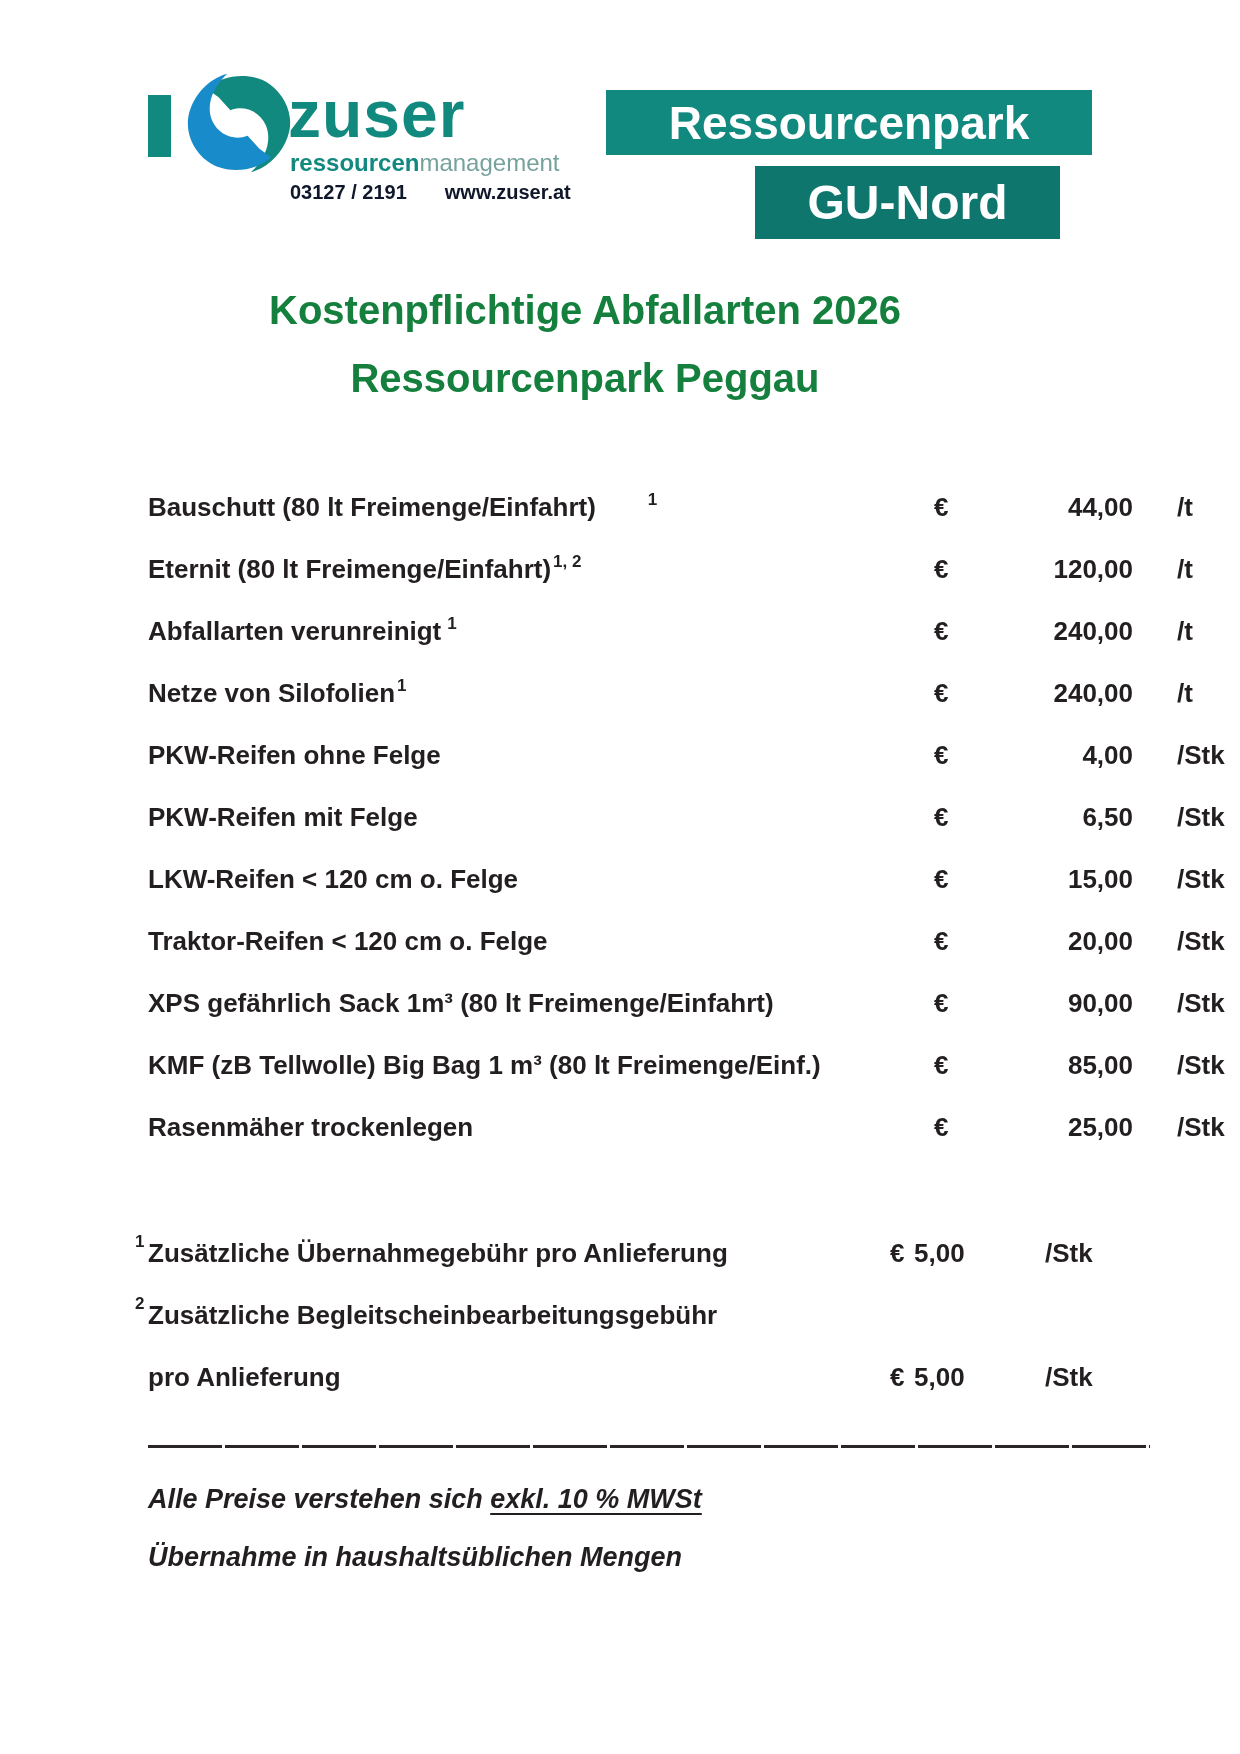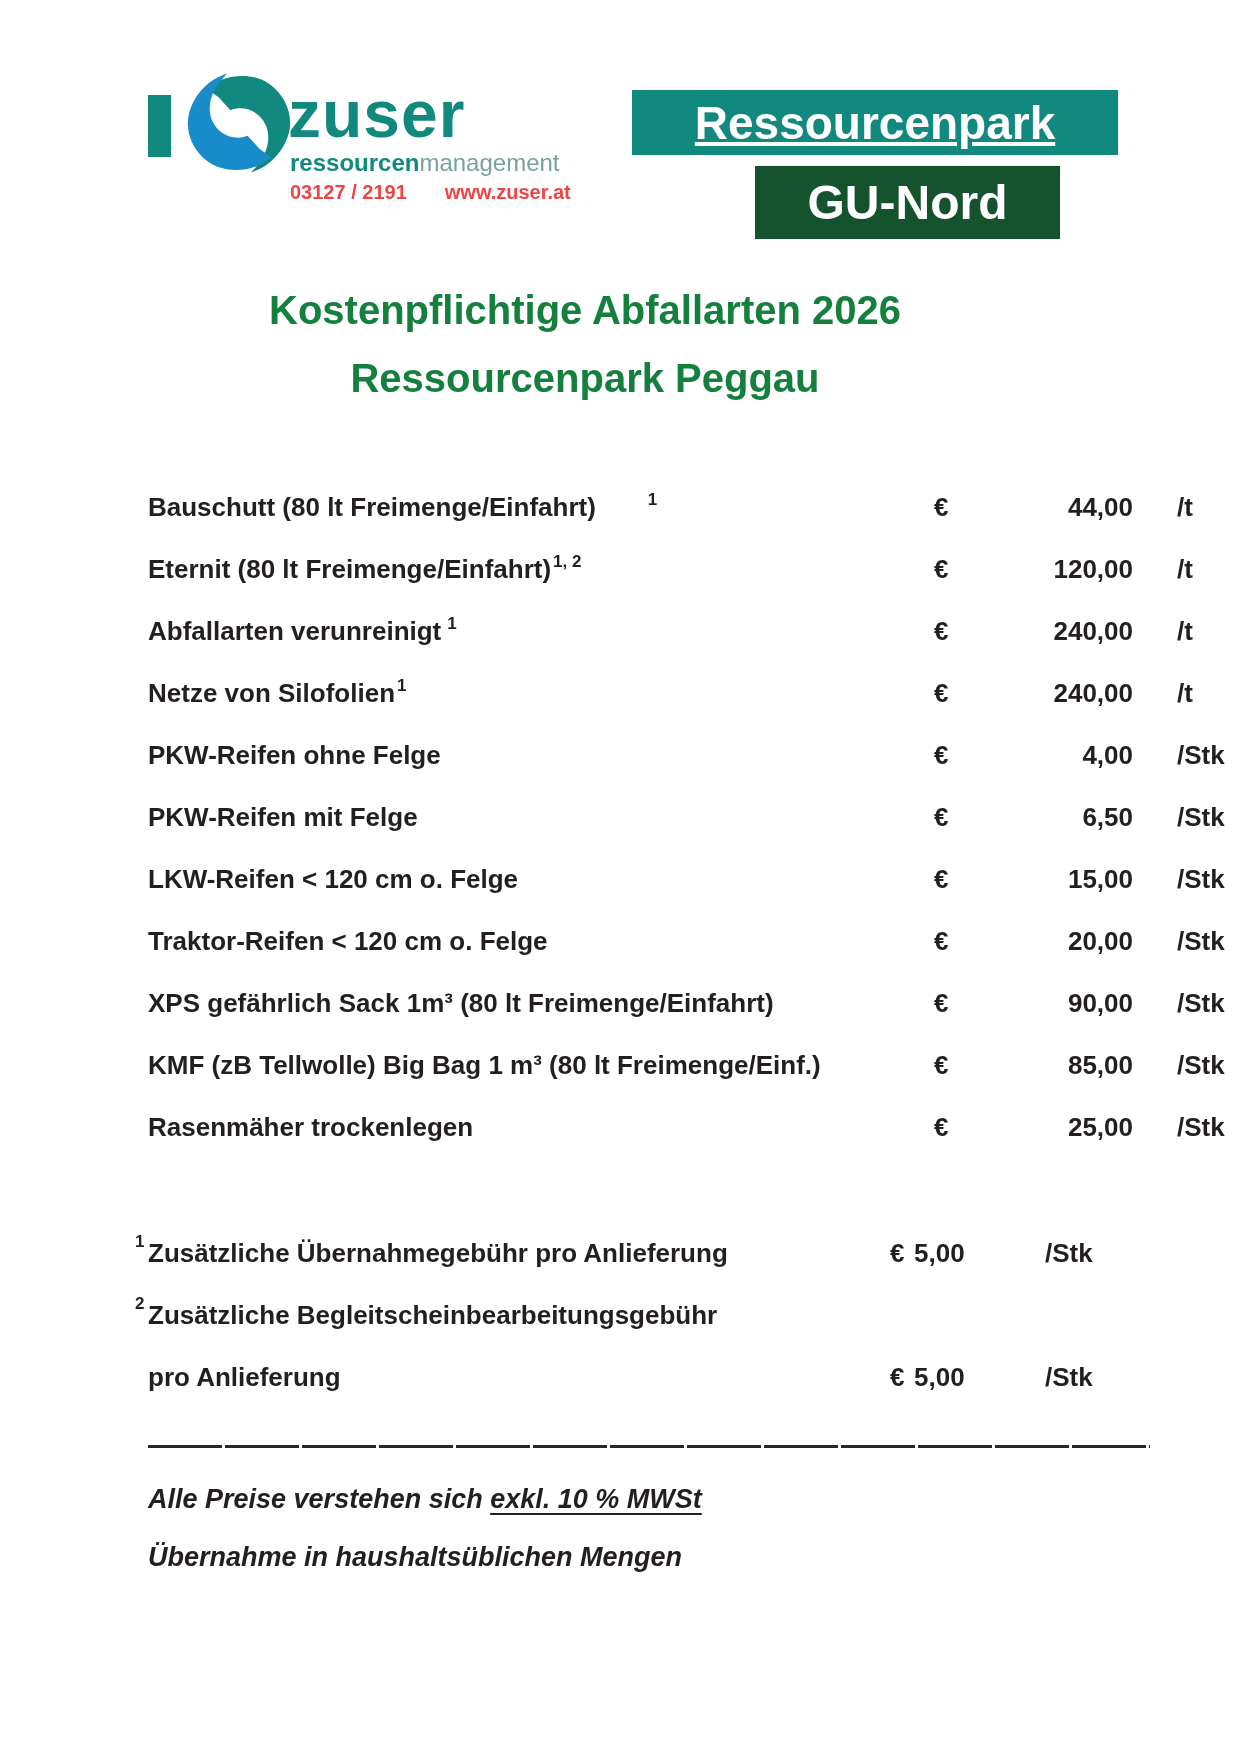--- a/index.html
+++ b/index.html
@@ -11,28 +11,28 @@
   
   .logo-bar{position:absolute;left:148px;top:95px;width:23px;height:62px;background:#12897e;}
   .logo-mark{position:absolute;left:180px;top:68px;width:118px;height:110px;}
   .brand-word{
     position:absolute;left:288px;top:76px;width:260px;height:76px;
     font-size:66px;font-weight:bold;color:#12897e;letter-spacing:1px;line-height:76px;
   }
   .brand-sub{position:absolute;left:290px;top:150px;font-size:24px;line-height:26px;}
   .brand-sub .b{font-weight:bold;color:#12897e;}
   .brand-sub .l{font-weight:normal;color:#76a29c;}
-  .brand-contact{position:absolute;left:290px;top:181px;font-size:20px;font-weight:bold;color:#ef4444;}
+  .brand-contact{position:absolute;left:290px;top:181px;font-size:20px;font-weight:bold;color:#0f172a;}
   .brand-contact .site{margin-left:38px;}
   .banner-teal{
-    position:absolute;left:632px;top:90px;width:486px;height:65px;background:#12897e;
-    color:#ffffff;font-size:46px;font-weight:bold;display:flex;align-items:center;justify-content:center;text-decoration:underline;
+    position:absolute;left:606px;top:90px;width:486px;height:65px;background:#12897e;
+    color:#ffffff;font-size:46px;font-weight:bold;display:flex;align-items:center;justify-content:center;
   }
   .banner-blue{
-    position:absolute;left:755px;top:166px;width:305px;height:73px;background:#14532d;
+    position:absolute;left:755px;top:166px;width:305px;height:73px;background:#0f766e;
     color:#ffffff;font-size:48px;font-weight:bold;display:flex;align-items:center;justify-content:center;
   }
   
   .doc-title{
     position:absolute;left:0;top:276px;width:1170px;text-align:center;
     font-size:40px;font-weight:bold;line-height:68px;color:#15803d;
   }
   
   .rows{position:absolute;left:148px;top:476px;width:1040px;}
   .row{display:flex;align-items:center;height:62px;font-size:26px;font-weight:bold;gap:44px;}

